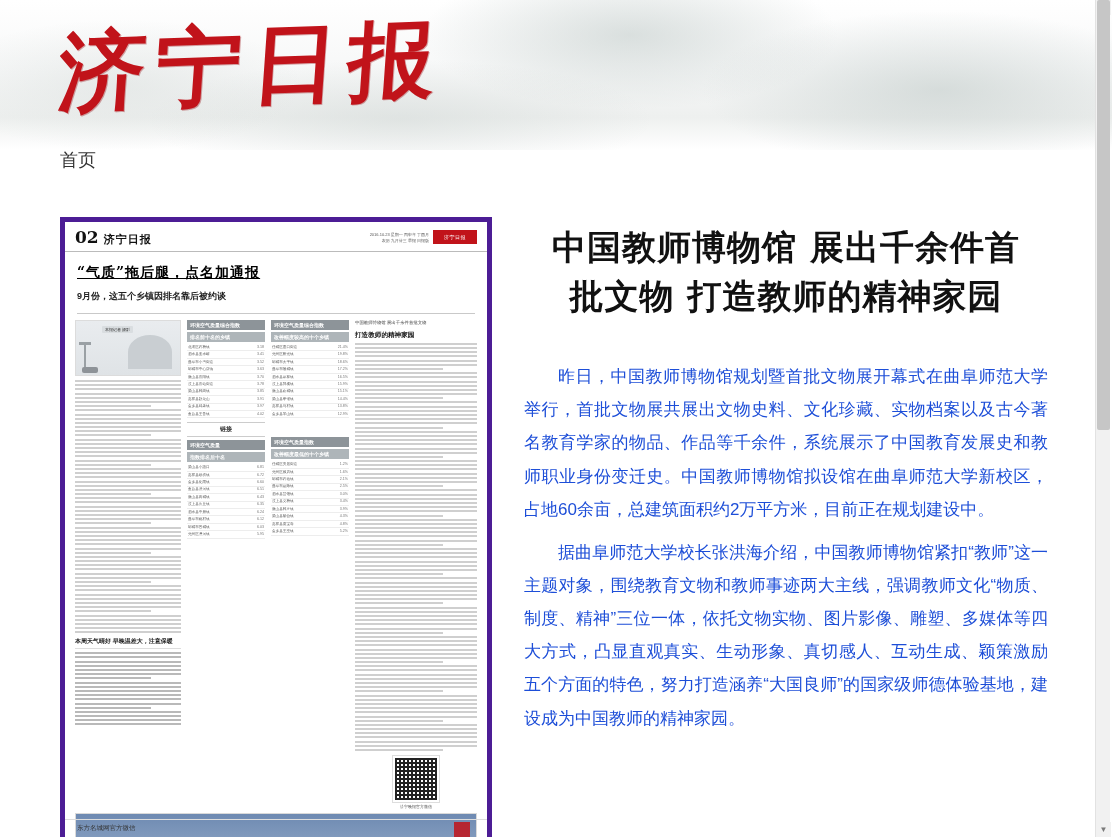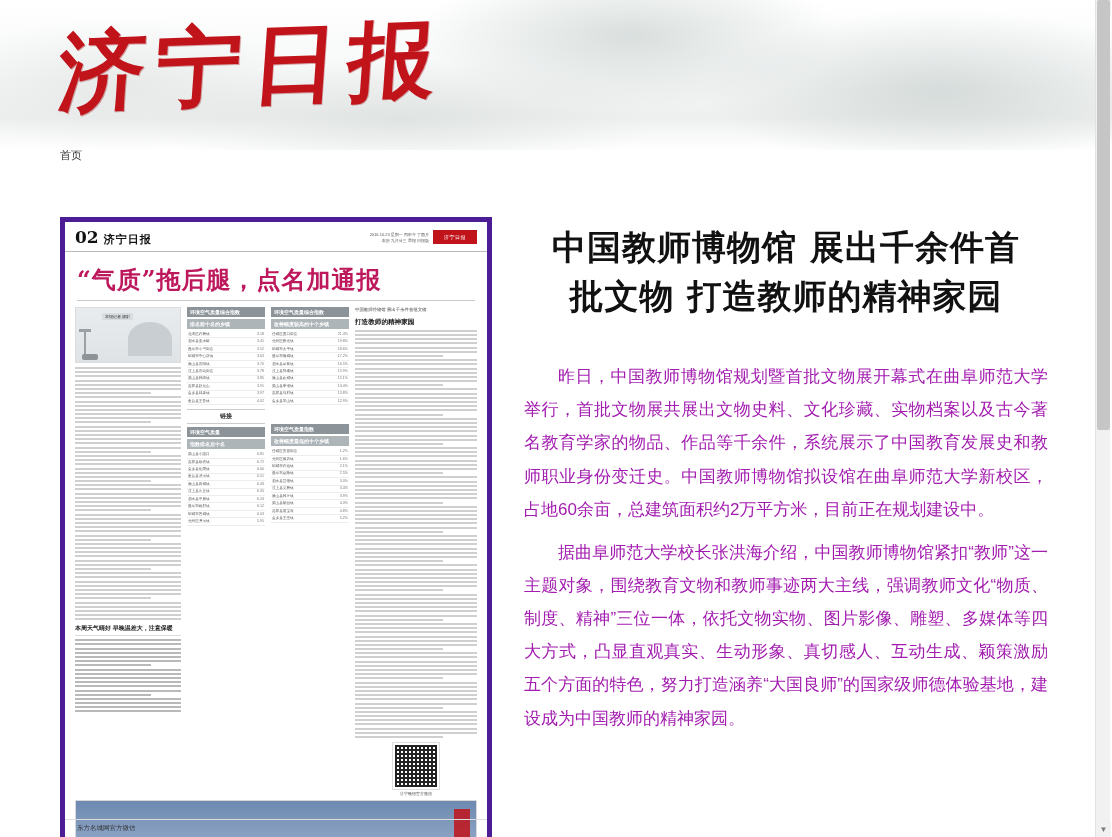--- a/index.html
+++ b/index.html
@@ -44,21 +44,21 @@
     letter-spacing: 10px;
     transform: skewX(-6deg) rotate(-2deg);
     text-shadow: 1px 1px 0 rgba(150,10,15,0.35);
     white-space: nowrap;
   }
 
   .nav-home {
     position: absolute;
     left: 60px;
     top: 148px;
-    font-size: 11px;
+    font-size: 18px;
     color: #333;
     cursor: pointer;
   }
 
   
   .wrap {
     position: relative;
     padding: 24px 60px 0 60px;
     display: flex;
     gap: 28px;
@@ -113,24 +113,25 @@
     color: #fff;
     font-size: 5px;
     display: flex; align-items: center; justify-content: center;
     letter-spacing: 0.5px;
     margin-top: 1px;
   }
 
   .p-title {
     padding: 12px 12px 2px 12px;
     font-family: "DejaVu Serif", serif;
-    font-size: 24px;
+    font-size: 14px;
     font-weight: 700;
-    color: #be185d;
+    color: #000000;
     letter-spacing: 1px;
+    text-decoration: underline;
   }
   .p-subtitle {
     padding: 6px 12px 8px 12px;
     font-size: 9px;
     font-weight: 700;
     color: #222;
   }
   .p-rule { height: 1px; background: #c9c9c9; margin: 2px 12px 0 12px; }
 
   .p-body { display: flex; padding: 6px 10px 0 10px; gap: 6px; }
@@ -272,21 +273,21 @@
     color: #111;
     line-height: 1.45;
     text-align: center;
     padding: 26px 18px 6px 18px;
     letter-spacing: 1px;
   }
   .article-body { padding: 10px 4px 0 4px; }
   .article-body p {
     font-size: 17px;
     line-height: 1.95;
-    color: #a21caf;
+    color: #1d4ed8;
     margin: 0 0 10px 0;
     text-indent: 2em;
     text-align: justify;
   }
 
   .scrollbar {
     position: absolute;
     right: 2px;
     top: 0;
     width: 15px;
@@ -330,20 +331,21 @@
         <div class="p-pagenum">02</div>
         <div class="p-section">济宁日报</div>
         <div class="p-headmeta">
           <div>2016.10.23  星期一   丙申年 丁酉月</div>
           <div>农历  九月廿三    早报  日报版</div>
         </div>
         <div class="p-headlogo">济宁日报</div>
       </div>
 
       <div class="p-title">“气质”拖后腿，点名加通报</div>
+      <div class="p-subtitle">9月份，这五个乡镇因排名靠后被约谈</div>
       <div class="p-rule"></div>
 
       <div class="p-body">
 
         <div class="p-colA">
           <div class="illus">
             <div class="badge">本报记者 摄影</div>
             <div class="stack"></div>
             <div class="tower"></div>
             <div class="car"></div>

